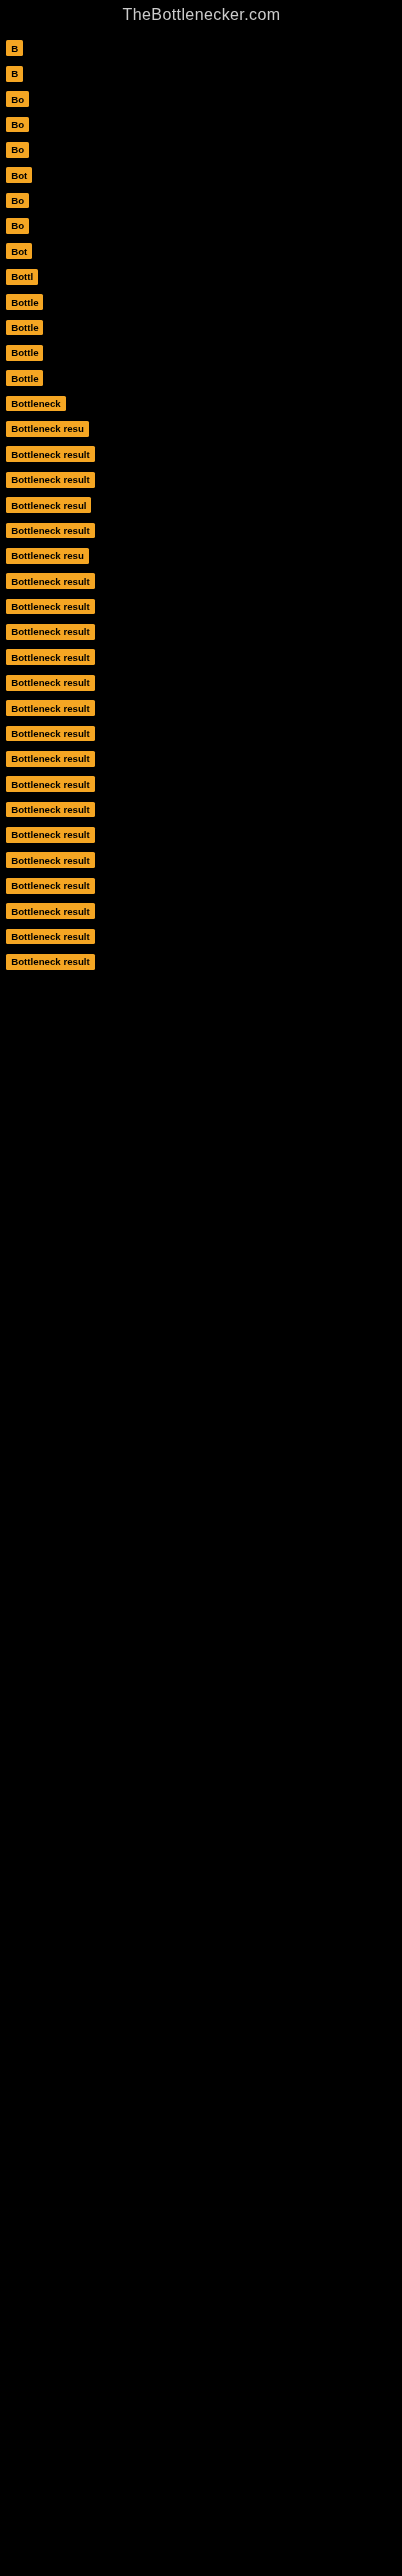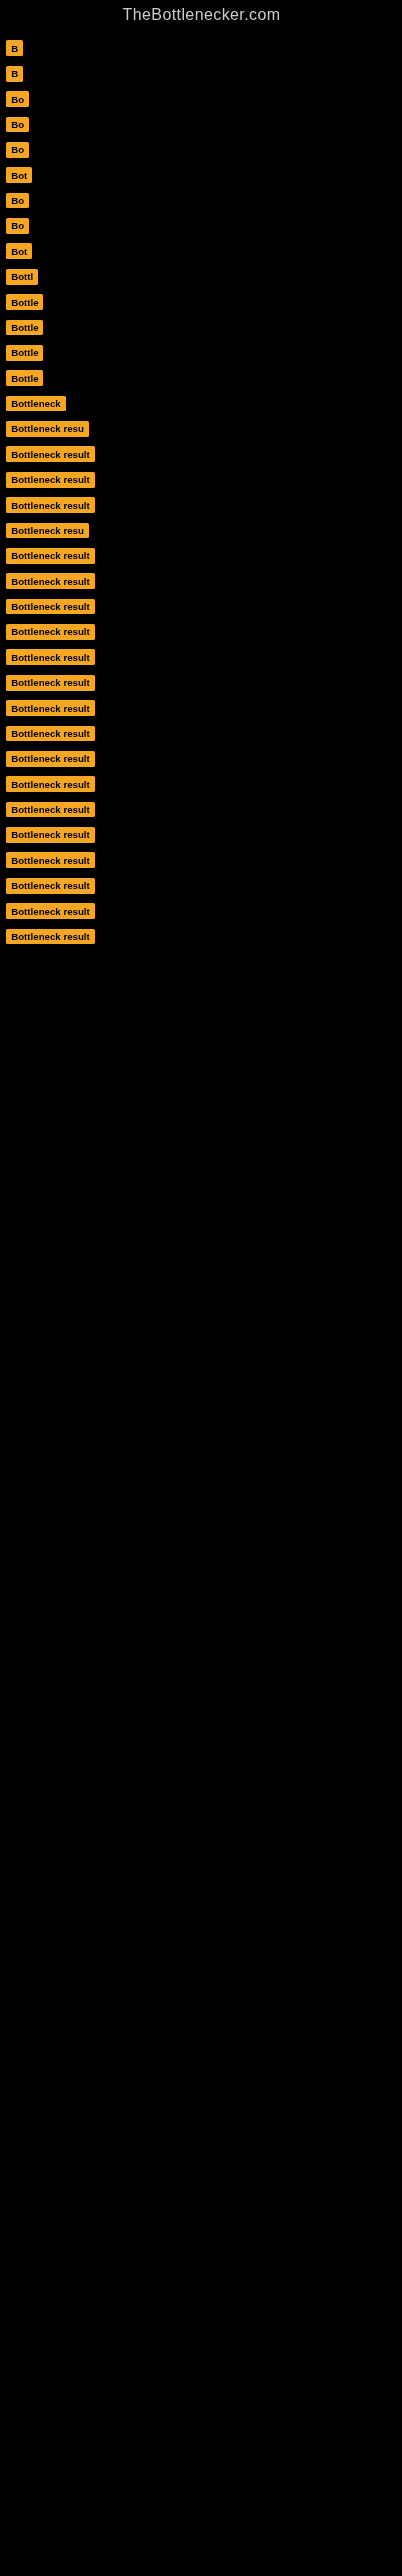--- a/index.html
+++ b/index.html
@@ -97,20 +97,23 @@
     <div class="badge-row">
       <span class="badge">Bottleneck resu</span>
     </div>
     <div class="badge-row">
       <span class="badge">Bottleneck result</span>
     </div>
     <div class="badge-row">
       <span class="badge">Bottleneck result</span>
     </div>
     <div class="badge-row">
+      <span class="badge">Bottleneck resul</span>
+    </div>
+    <div class="badge-row">
       <span class="badge">Bottleneck result</span>
     </div>
     <div class="badge-row">
       <span class="badge">Bottleneck resu</span>
     </div>
     <div class="badge-row">
       <span class="badge">Bottleneck result</span>
     </div>
     <div class="badge-row">
       <span class="badge">Bottleneck result</span>

